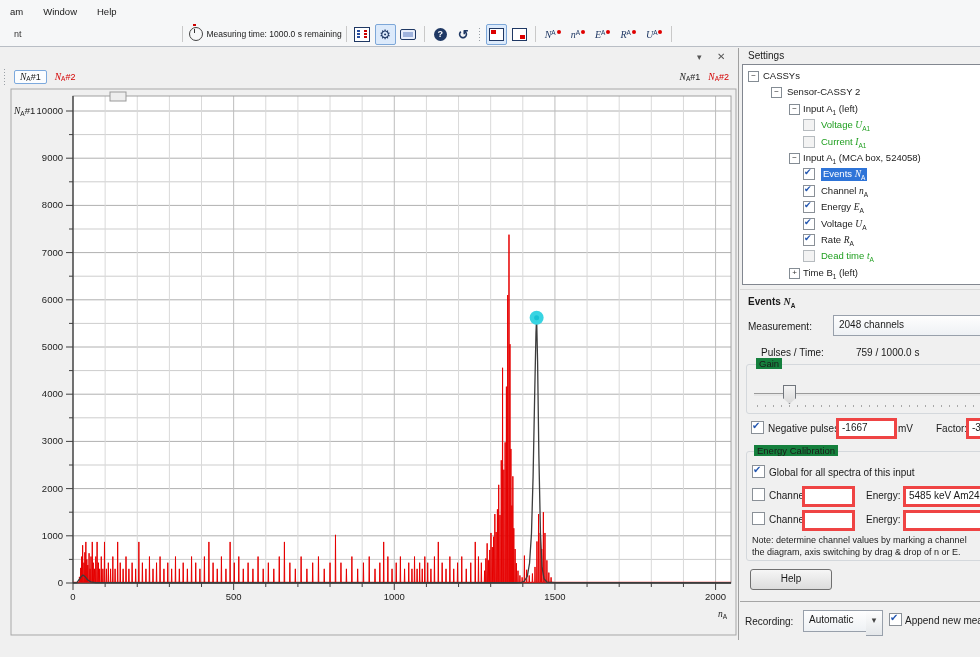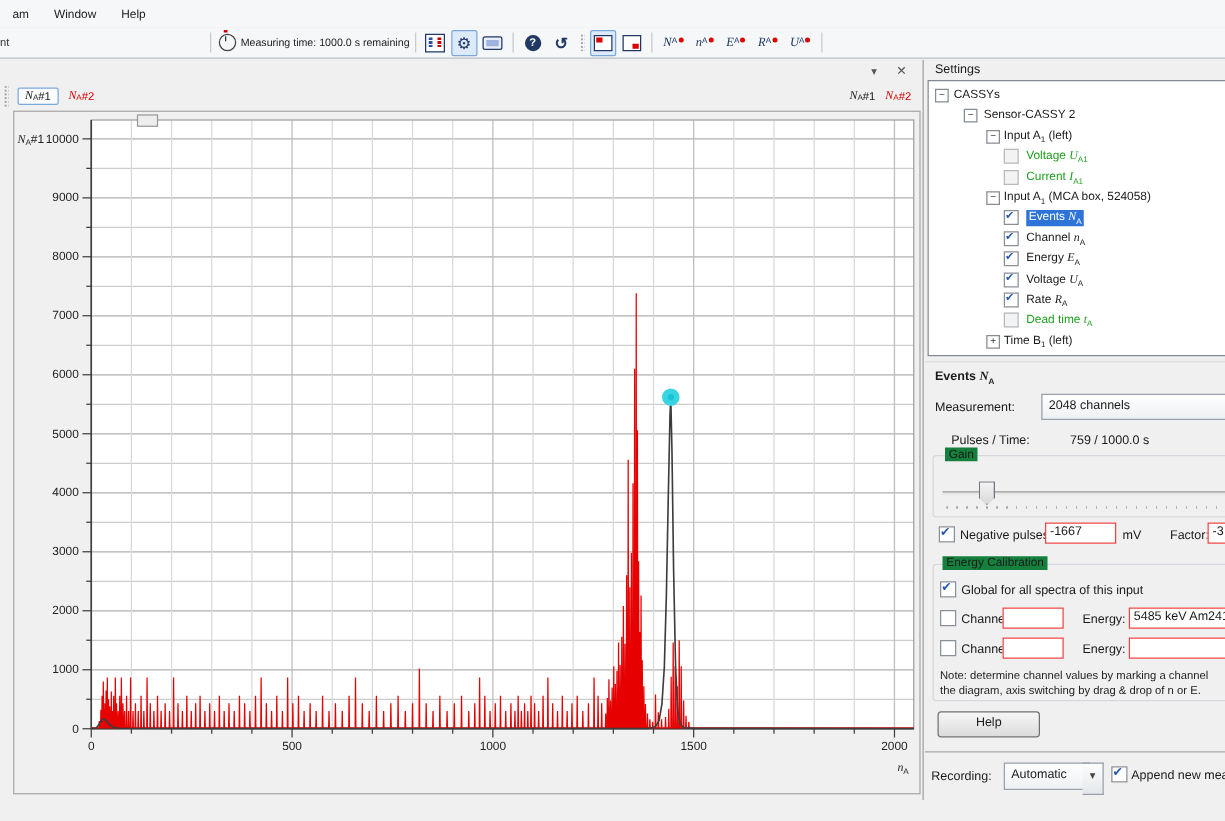--- a/index.html
+++ b/index.html
@@ -43,21 +43,21 @@
   .tab.sel{border:1px solid #7ca9dd;background:#fbfdff;border-radius:2px;}
   .tab.red,.leg.red{color:#d40000;}
   .leg{display:flex;align-items:flex-end;padding:0 4px;}
   
   .lbl{white-space:nowrap;}
   .b{font-weight:bold;}
   i.sym{font-family:"Liberation Serif",serif;font-style:italic;}
   sub.s{font-size:6.5px;}
   .cb{width:11px;height:11px;background:#fff;border:1px solid #8a9097;position:absolute;}
   .cb.checked::after{content:"\2714";color:#2457b0;font-size:10px;position:absolute;left:0px;top:-2px;}
-  .input{position:absolute;background:#fff;border:1px solid #ef4444;font-size:10px;padding:1px 0 0 3px;white-space:nowrap;overflow:hidden;}
+  .input{position:absolute;background:#fff;border:3px solid #ef4444;font-size:10px;padding:1px 0 0 3px;white-space:nowrap;overflow:hidden;}
   .groupbox{position:absolute;border:1px solid #d4d8dc;border-radius:3px;}
   .gblabel{position:absolute;background:#15803d;padding:0 3px;font-size:9.5px;}
   .combo{position:absolute;background:linear-gradient(#fefefe,#eef1f4);border:1px solid #98a0ab;font-size:10px;padding:3px 0 0 5px;white-space:nowrap;}
   .btn{position:absolute;border:1px solid #707070;border-radius:3px;background:linear-gradient(#f6f6f6,#dcdcdc);text-align:center;font-size:10px;padding-top:3px;}
   #tree{position:absolute;left:742px;top:64px;width:238px;height:219px;background:#fff;border:1px solid #828790;overflow:hidden;}
   .trow{position:absolute;height:15px;white-space:nowrap;font-size:9.5px;}
   .exp{position:absolute;width:9px;height:9px;border:1px solid #848c94;background:#fff;font-size:8px;line-height:7px;text-align:center;color:#333;}
   .tcb{position:absolute;width:10px;height:10px;border:1px solid #8a9097;background:#fff;}
   .tcb.checked::after{content:"\2714";color:#2457b0;font-size:9px;position:absolute;left:0;top:-2px;}
   .tcb.dis{background:#f3f3f3;border-color:#b6bbbf;}
@@ -71,21 +71,21 @@
 
 <div id="app">
 
   <div class="abs" id="menubar">
     <span class="menu-item">am</span>
     <span class="menu-item">Window</span>
     <span class="menu-item">Help</span>
   </div>
 
   <div class="abs" id="toolbar">
-    <span style="padding-left:0;color:#333;">nt</span>
+    <span style="padding-left:14px;color:#333;">nt</span>
     <div class="tsep" style="margin-left:160px;"></div>
     <div class="stopwatch"></div>
     <span style="font-size:8.5px;white-space:nowrap;">Measuring time: 1000.0 s remaining</span>
     <div class="tsep"></div>
     <div class="tbtn">
         <div class="icon-table"></div>
       </div>
     <div class="tbtn hl">
         <span class="icon-gear">⚙</span>
       </div>

